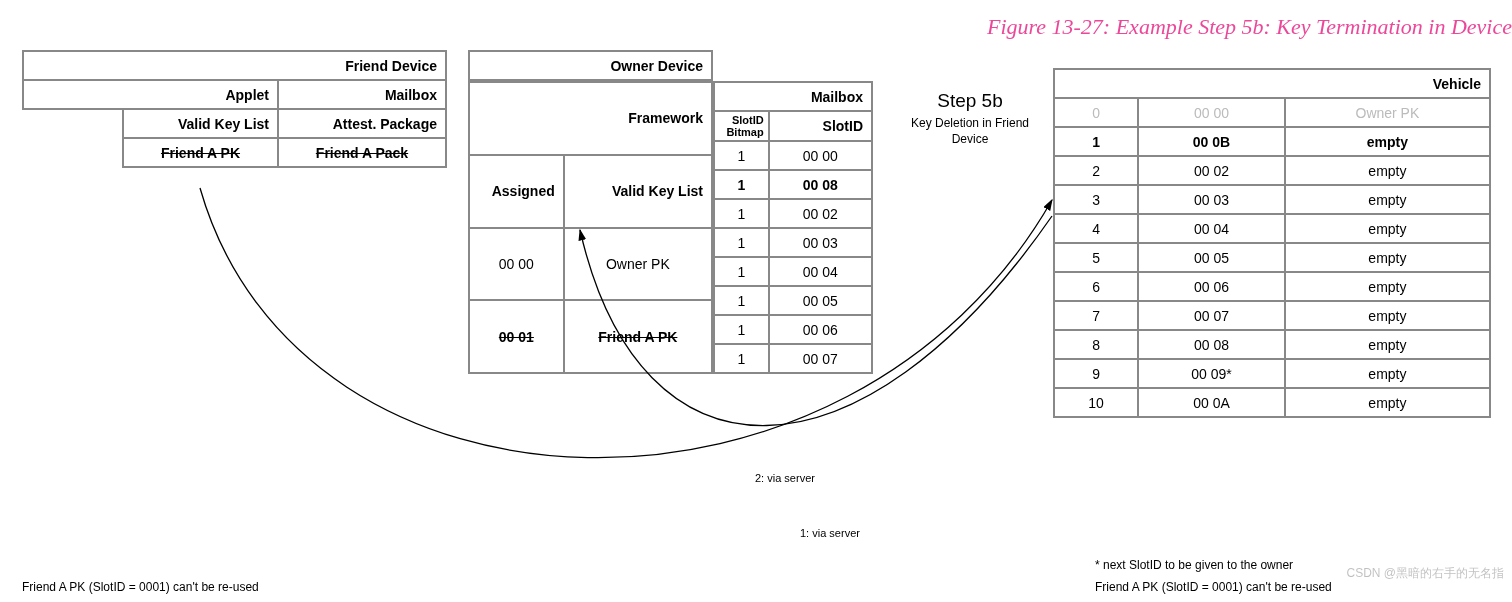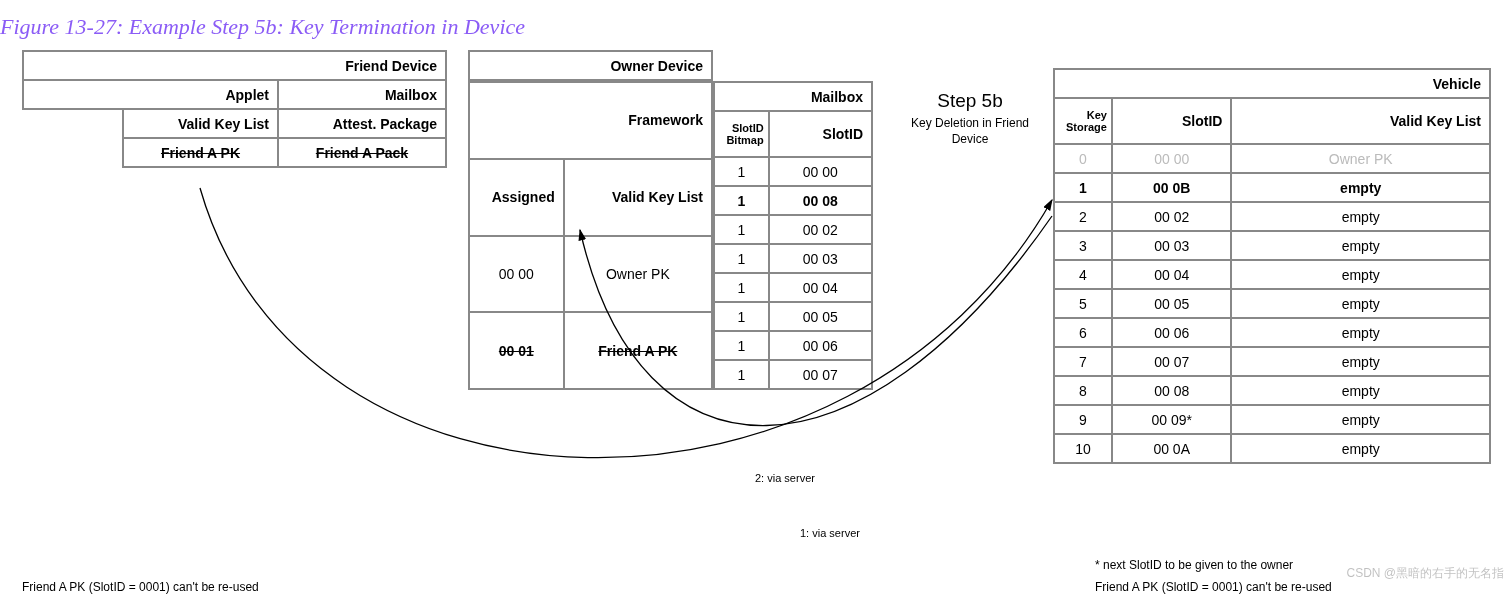--- a/index.html
+++ b/index.html
@@ -4,24 +4,24 @@
   <style>
     * { box-sizing: border-box; margin: 0; padding: 0; }
     body {
       font-family: Helvetica, Arial, sans-serif;
       width: 1512px;
       height: 602px;
       background: #fff;
       position: relative;
     }
     .figure-title {
-      text-align: left;
+      text-align: right;
       font-style: italic;
       font-size: 22px;
-      color: #8b5cf6;
+      color: #ec4899;
       padding: 14px 0 8px;
       font-family: 'Times New Roman', serif;
     }
     .canvas {
       position: relative;
       width: 100%;
       height: 540px;
     }
     .box-group {
       position: absolute;
@@ -34,21 +34,21 @@
     .vehicle { left: 1053px; top: 20px; width: 438px; }
 
     table { border-collapse: collapse; }
     th, td {
       border: 2px solid #888;
       text-align: center;
       background: #fff;
       font-size: 14px;
     }
     .hdr { font-weight: bold; background: #fff; text-align: right; }
-    .mini { font-size: 11px; line-height: 1.1; padding: 10px 4px; margin-top: 40px; }
+    .mini { font-size: 11px; line-height: 1.1; padding: 2px 4px; margin-top: 40px; }
     .cell { padding: 5px 8px; height: 29px; }
     .bold { font-weight: bold; }
     .strike { text-decoration: line-through; }
     .dim { color: #bbb; }
 
     .step-label {
       position: absolute;
       left: 910px;
       top: 42px;
       width: 120px;
@@ -199,25 +199,20 @@
     <div class="t1">Step 5b</div>
     <div class="t2">Key Deletion in Friend Device</div>
   </div>
 
   <div class="box-group vehicle">
     <table style="width:438px">
       <tbody>
           <tr>
             <th colspan="3" class="hdr cell">Vehicle</th>
           </tr>
-      <tr>
-        <th class="hdr mini" style="width:58px">Key Storage</th>
-        <th class="hdr cell" style="width:120px">SlotID</th>
-        <th class="hdr cell" style="width:260px">Valid Key List</th>
-      </tr>
       </tbody>
         <tbody id="veh-body">
           <tr>
             <td class="cell dim">0</td>
             <td class="cell dim">00 00</td>
             <td class="cell dim">Owner PK</td>
           </tr>
           <tr>
             <td class="cell bold">1</td>
             <td class="cell bold">00 0B</td>

